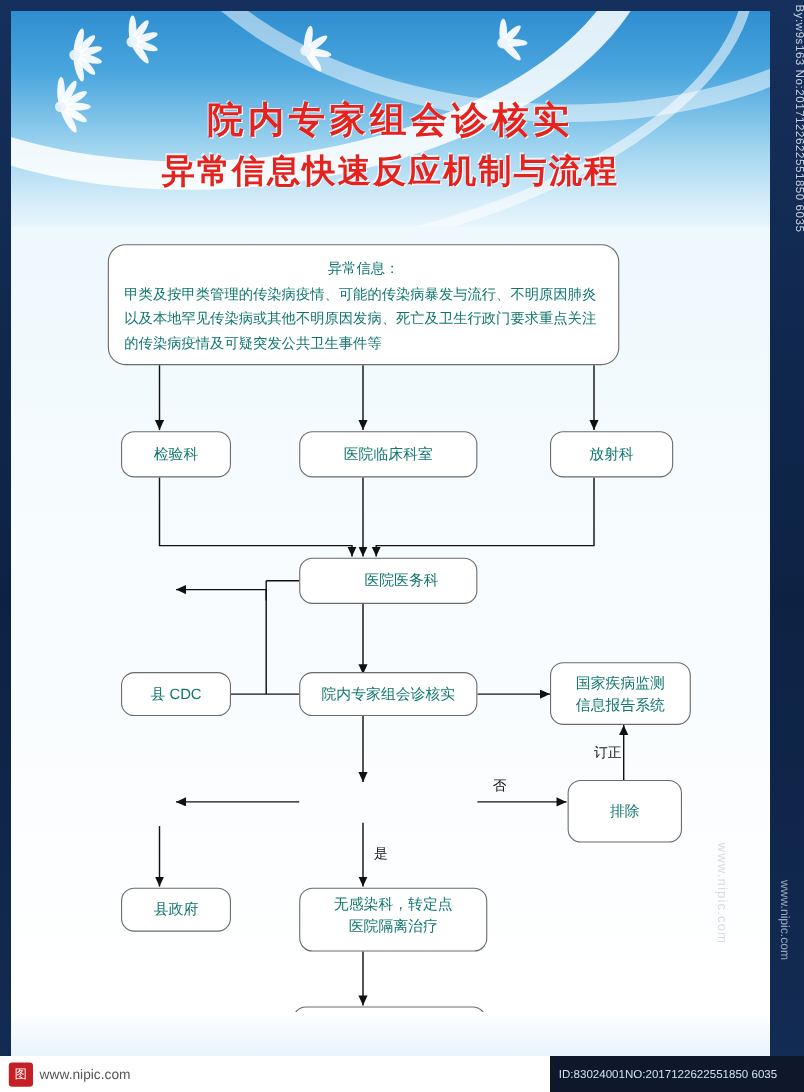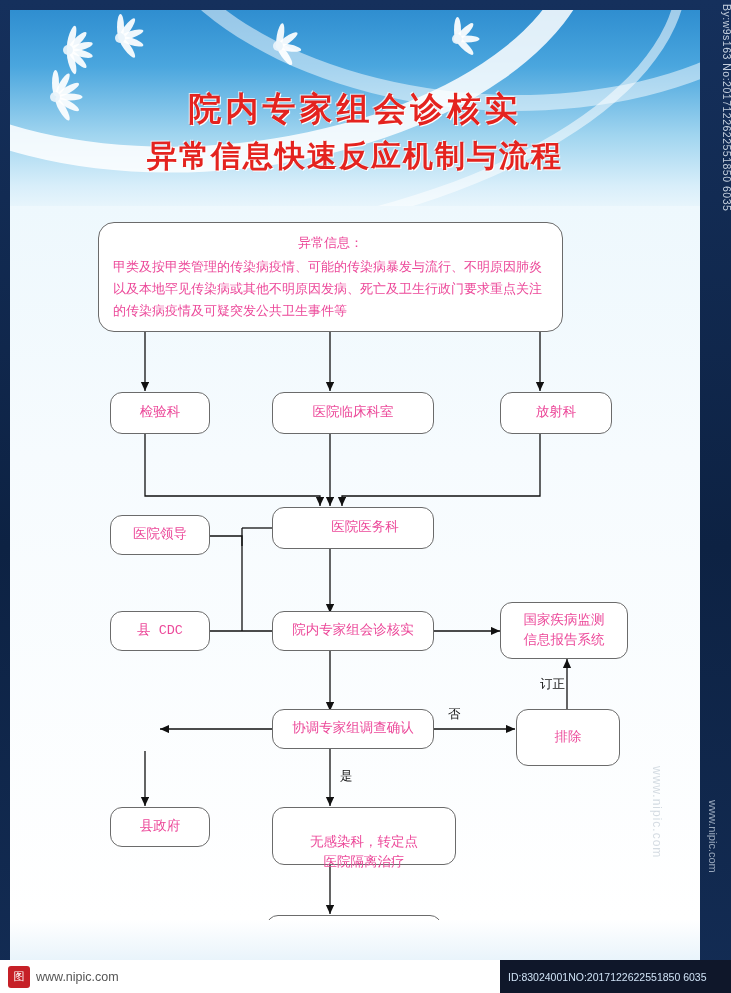--- a/index.html
+++ b/index.html
@@ -115,28 +115,28 @@
     position: absolute;
     left: 0; top: 196px;
     width: 690px; height: 714px;
     background: linear-gradient(180deg,#eef8fd 0%, #f6fbfe 35%, #ffffff 100%);
   }
   .node {
     position: absolute;
     border: 1px solid #6b6b6b;
     border-radius: 12px;
     background: #ffffff;
-    color: #ec4899;
+    color: #0f766e;
     font-size: 13.5px;
     line-height: 20px;
     text-align: center;
     display: flex;
     align-items: center;
     justify-content: center;
-    font-family: Liberation Mono, monospace;
+    font-family: Liberation Sans, sans-serif;
   }
   .node.big {
     text-align: left;
     display: block;
     padding: 10px 14px 10px 14px;
     border-radius: 16px;
     line-height: 22px;
     font-size: 13px;
   }
   .node.big .bt {
@@ -360,51 +360,45 @@
       </div>
 
       <div class="node" style="left:490px; top:186px; width:112px; height:42px;">
         <span>放射科</span>
       </div>
 
       <div class="node" style="left:262px; top:301px; width:162px; height:42px;padding-left:24px;">
         <span>医院医务科</span>
       </div>
 
-      <div class="node" style="left:100px; top:309px; width:100px; height:40px;">
-        <span>医院领导</span>
-      </div>
 
       <div class="node" style="left:100px; top:405px; width:100px; height:40px;">
         <span>县 CDC</span>
       </div>
 
 
       <div class="node" style="left:262px; top:405px; width:162px; height:40px;">
         <span>院内专家组会诊核实</span>
       </div>
 
       <div class="node" style="left:100px; top:601px; width:100px; height:40px;">
         <span>县政府</span>
       </div>
 
       <div class="node" style="left:490px; top:396px; width:128px; height:57px; display:block; padding-top:8px;">
         <span class="l2">国家疾病监测</span>
         <span class="l2">信息报告系统</span>
       </div>
 
-      <div class="node" style="left:262px; top:503px; width:162px; height:40px;">
-        <span>协调专家组调查确认</span>
-      </div>
 
       <div class="node" style="left:506px; top:503px; width:104px; height:57px;">
         <span>排除</span>
       </div>
 
-      <div class="node" style="left:262px; top:601px; width:184px; height:58px; display:block; padding-top:25px;">
+      <div class="node" style="left:262px; top:601px; width:171px; height:58px; display:block; padding-top:4px;">
         <span class="l2">无感染科，转定点</span>
         <span class="l2">医院隔离治疗</span>
       </div>
 
       <div class="node" style="left:256px; top:709px; width:176px; height:40px;">
         <span>进一步流调，查找原因</span>
       </div>
 
       <div class="edge-label" style="left:438px; top:500px;">否</div>
       <div class="edge-label" style="left:330px; top:562px;">是</div>

